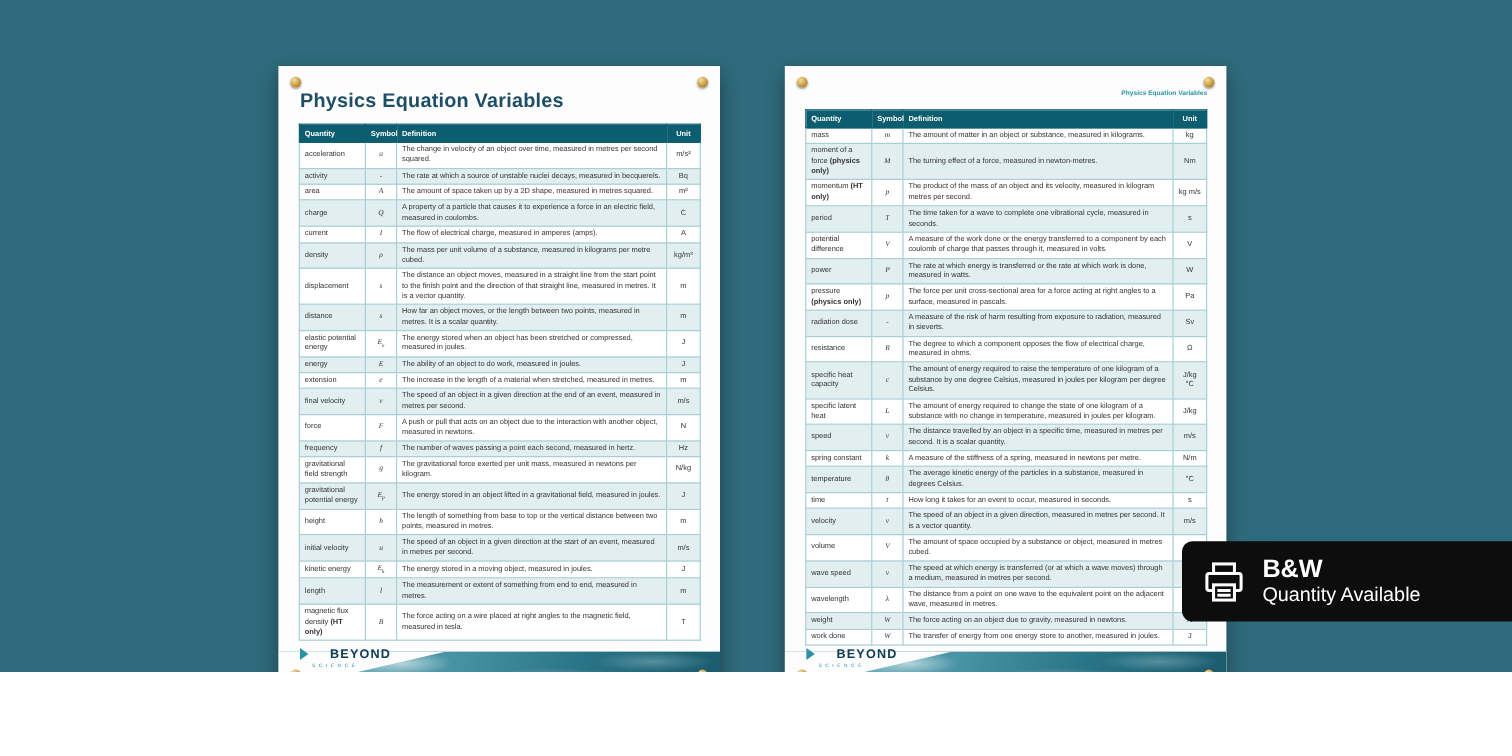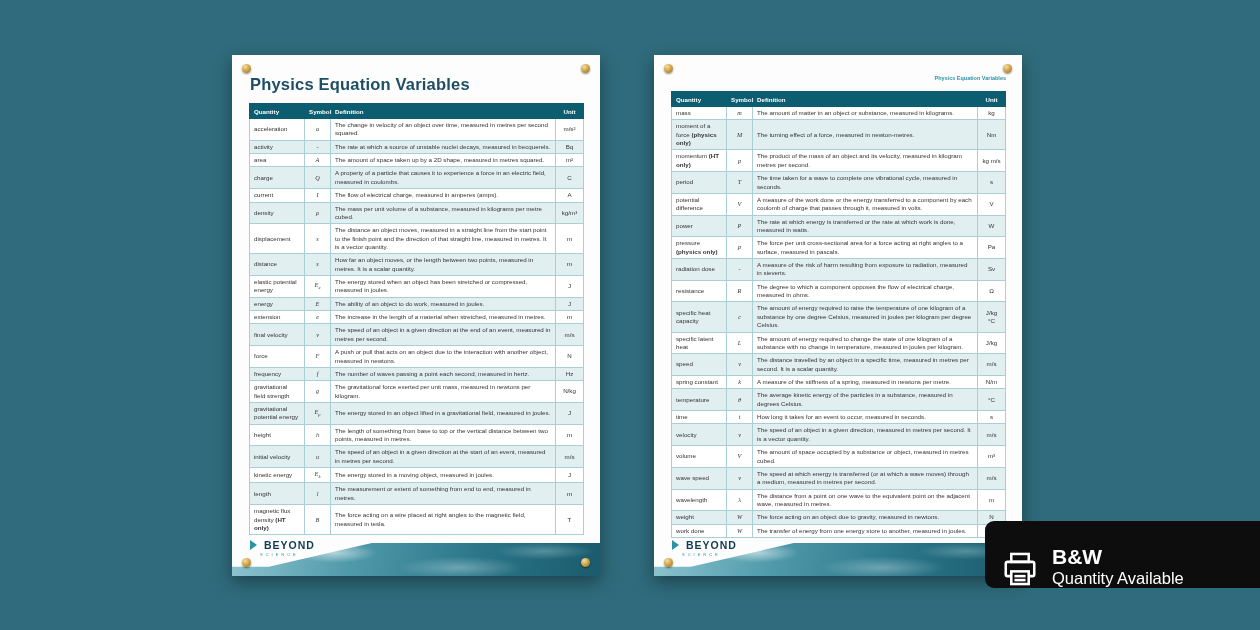--- a/index.html
+++ b/index.html
@@ -1,18 +1,18 @@
 <!DOCTYPE html>
 <html><head>
 <meta charset="utf-8">
 <style>
   * { margin:0; padding:0; box-sizing:border-box; }
   html,body { width:1260px; height:630px; }
   body { font-family:"Liberation Sans", sans-serif; }
-  .canvas { position:relative; width:1260px; height:630px; background:#2f6b7c; overflow:hidden; }
+  .canvas { position:relative; width:1260px; height:560px; background:#2f6b7c; overflow:hidden; }
 
   .page { position:absolute; top:55px; width:368px; height:521px; background:#fdfdfd;
           box-shadow:0 6px 16px rgba(0,0,0,0.38); overflow:hidden; }
   .page.p1 { left:232px; }
   .page.p2 { left:654px; }
 
   .pin { position:absolute; width:9px; height:9px; border-radius:50%;
          background:radial-gradient(circle at 35% 30%, #f4de9f, #c99b3f 55%, #8a6520);
          box-shadow:0 1px 2px rgba(0,0,0,0.45); z-index:6; }
   .pin.tl{top:9px;left:10px} .pin.tr{top:9px;right:10px}
@@ -41,28 +41,28 @@
   .wave { position:absolute; left:0; right:0; bottom:0; height:33px;
           background:
             radial-gradient(ellipse 60px 14px at 28% 30%, rgba(255,255,255,0.55), rgba(255,255,255,0) 70%),
             radial-gradient(ellipse 90px 16px at 62% 75%, rgba(220,242,246,0.35), rgba(255,255,255,0) 70%),
             radial-gradient(ellipse 70px 12px at 85% 25%, rgba(200,235,240,0.3), rgba(255,255,255,0) 70%),
             linear-gradient(100deg, #8ec4cf 0%, #4f9aab 32%, #2a7487 68%, #1a5b6d 100%); }
   .wave-wedge { position:absolute; left:0; bottom:0; width:100%; height:33px; background:#fdfdfd;
                 clip-path:polygon(0 0, 38% 0, 10% 72%, 0 72%); }
 
   .logo { position:absolute; left:18px; bottom:19px; z-index:4; display:flex; flex-direction:column; }
-  .logo-row { display:flex; align-items:center; gap:7px; }
+  .logo-row { display:flex; align-items:center; gap:18px; }
   .logo-tri { width:0; height:0; border-left:7px solid #2b93a4; border-top:5px solid transparent;
               border-bottom:5px solid transparent; }
   .logo-name { font-size:10.5px; font-weight:bold; color:#0e3a52; letter-spacing:1px; }
   .logo-sub { font-size:4px; color:#2b93a4; letter-spacing:3px; margin-left:10px; margin-top:1px; }
 
   .bw-badge { position:absolute; right:0; bottom:42px; width:275px; height:67px; background:#0d0d0d;
-              border-radius:9px 0 0 9px; display:flex; align-items:flex-end; gap:13px;
+              border-radius:9px 0 0 9px; display:flex; align-items:center; gap:13px;
               padding-left:16px; z-index:10; }
   .bw-text { color:#fff; line-height:1.15; }
   .bw-title { font-size:21px; font-weight:bold; }
   .bw-sub { font-size:16.5px; }
 </style>
 </head>
 <body>
 
 <div class="canvas">
 

